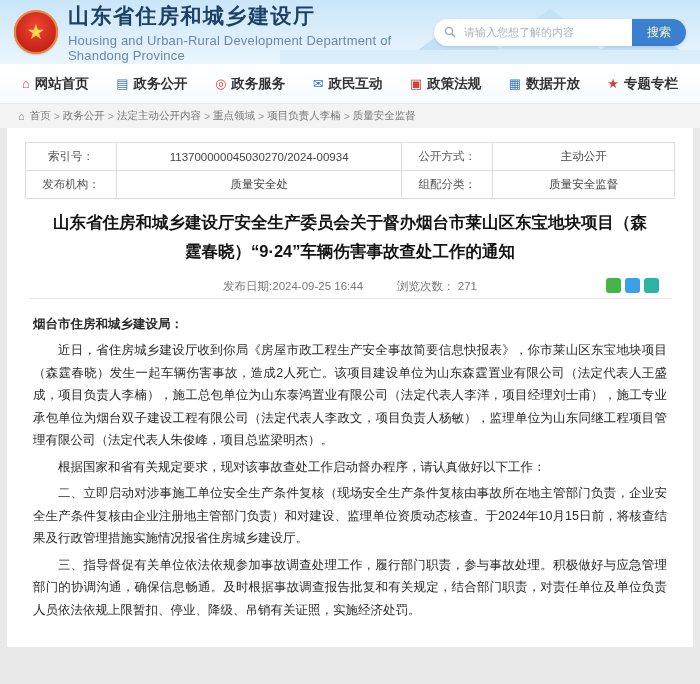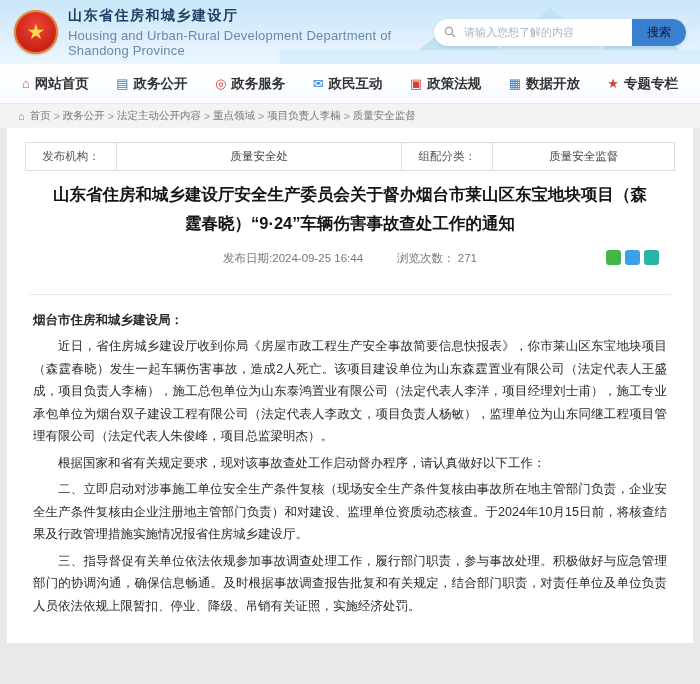--- a/index.html
+++ b/index.html
@@ -16,31 +16,31 @@
   }
   .header-deco { position:absolute; right:0; top:0; height:64px; width:420px; pointer-events:none; opacity:.55; }
   .emblem {
     width:44px; height:44px; border-radius:50%;
     background:radial-gradient(circle at 50% 38%, #ef4434, #bf1d12 78%);
     display:flex; align-items:center; justify-content:center;
     color:#ffd84d; font-size:21px; flex:0 0 auto;
     box-shadow:inset 0 0 0 2px rgba(255,216,77,.55), 0 1px 2px rgba(0,0,0,.2);
   }
   .titles { margin-left:10px; position:relative; z-index:2; }
-  .site-title { font-size:14px; font-weight:700; color:#1f4066; letter-spacing:1.5px; }
+  .site-title { font-size:21px; font-weight:700; color:#1f4066; letter-spacing:1.5px; }
   .site-sub { font-size:13px; color:#64830a0; color:#6b88ac; margin-top:3px; letter-spacing:.2px; }
   .search { margin-left:auto; position:relative; z-index:2; }
   .search-box {
     display:flex; align-items:center; background:#fff; border-radius:14px;
     height:27px; width:252px; overflow:hidden; box-shadow:0 1px 3px rgba(40,90,140,.18);
   }
   .search-box svg { margin:0 6px 0 10px; flex:0 0 auto; }
   .search-input { border:none; outline:none; flex:1; font-size:11px; color:#333; background:transparent; min-width:0; }
   .search-input::placeholder { color:#a9b4bf; }
-  .search-btn { background:#3b7fd0; color:#0f172a; font-size:12px; height:27px; width:54px; border:none; cursor:pointer; flex:0 0 auto; }
+  .search-btn { background:#3b7fd0; color:#fef9c3; font-size:12px; height:27px; width:54px; border:none; cursor:pointer; flex:0 0 auto; }
 
   
   .nav {
     height:40px; background:linear-gradient(180deg,#ffffff,#f7fbff);
     border-bottom:1px solid #e2e9f0; display:flex; align-items:center;
     justify-content:space-between; padding:0 22px;
   }
   .nav-item { display:flex; align-items:center; gap:5px; font-size:13.5px; font-weight:700; color:#333; cursor:pointer; white-space:nowrap; }
   .nav-ic { font-size:13px; line-height:1; }
   .nav-item:nth-child(1) .nav-ic { color:#d0433b; }
@@ -67,21 +67,21 @@
   .meta-table td { border:1px solid #ddd; height:28px; text-align:center; padding:0 6px; overflow:hidden; }
   .meta-label { color:#555; }
 
   .doc-title {
     font-size:16.5px; font-weight:700; color:#141414; text-align:center;
     line-height:1.75; margin:9px 26px 8px;
   }
 
   .pub-row {
     position:relative; text-align:center; font-size:11.5px; color:#777;
-    padding:5px 0 28px; border-bottom:1px solid #e8e8e8; margin:0 4px;
+    padding:5px 0 4px; border-bottom:1px solid #e8e8e8; margin:0 4px;
   }
   .pub-gap { display:inline-block; width:34px; }
   .share { position:absolute; right:12px; top:4px; display:flex; gap:4px; }
   .share i { width:15px; height:15px; border-radius:3px; display:block; cursor:pointer; }
   .share .s1 { background:#45b549; }
   .share .s2 { background:#3aa0e8; }
   .share .s3 { background:#2bb3a3; }
 
   .body-text { padding:12px 8px 0; font-size:12.5px; color:#2a2a2a; line-height:1.8; text-align:justify; }
   .salutation { margin:2px 0 4px;font-weight:bold; }
@@ -166,20 +166,26 @@
 <div class="card">
 
   <table class="meta-table">
     <colgroup>
         <col style="width:14%">
         <col style="width:44%">
         <col style="width:14%">
         <col style="width:28%">
       </colgroup>
     <tbody>
+        <tr>
+      <td class="meta-label">索引号：</td>
+      <td>113700000045030270/2024-00934</td>
+      <td class="meta-label">公开方式：</td>
+      <td>主动公开</td>
+    </tr>
     <tr>
       <td class="meta-label">发布机构：</td>
       <td>质量安全处</td>
       <td class="meta-label">组配分类：</td>
       <td>质量安全监督</td>
     </tr>
   </tbody>
     </table>
 
   <h1 class="doc-title">山东省住房和城乡建设厅安全生产委员会关于督办烟台市莱山区东宝地块项目（森霆春晓）“9·24”车辆伤害事故查处工作的通知</h1>

